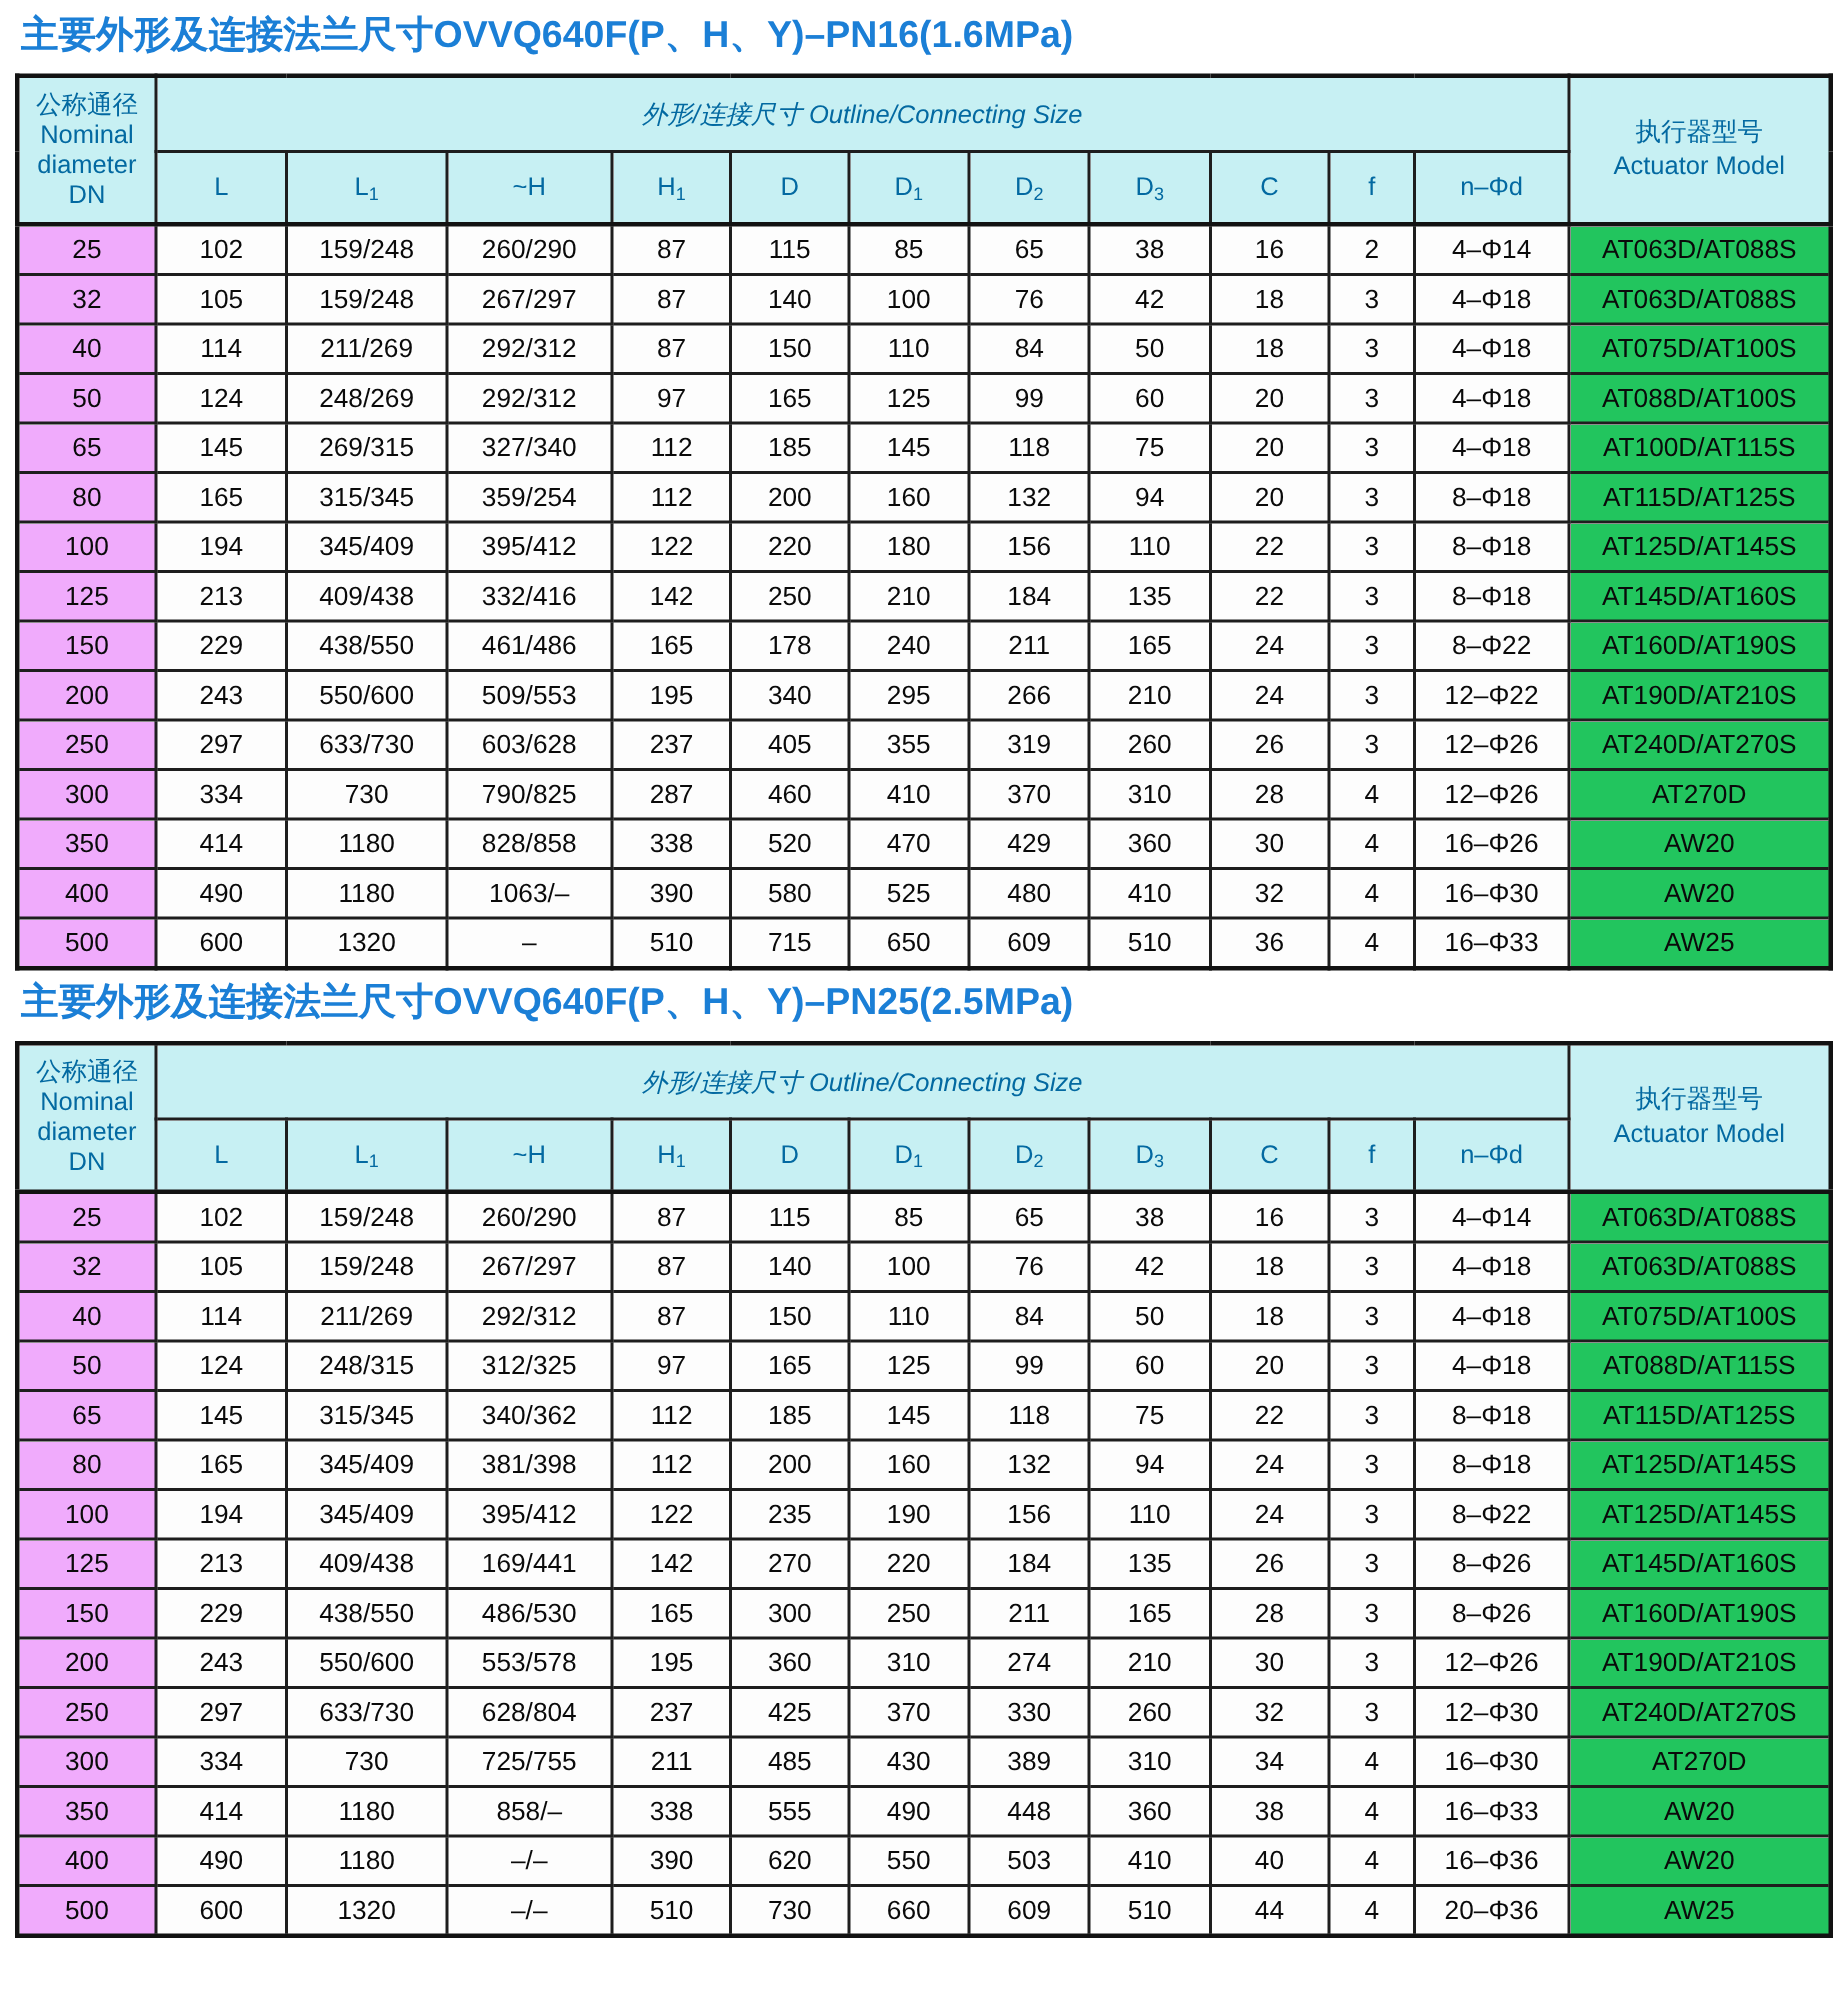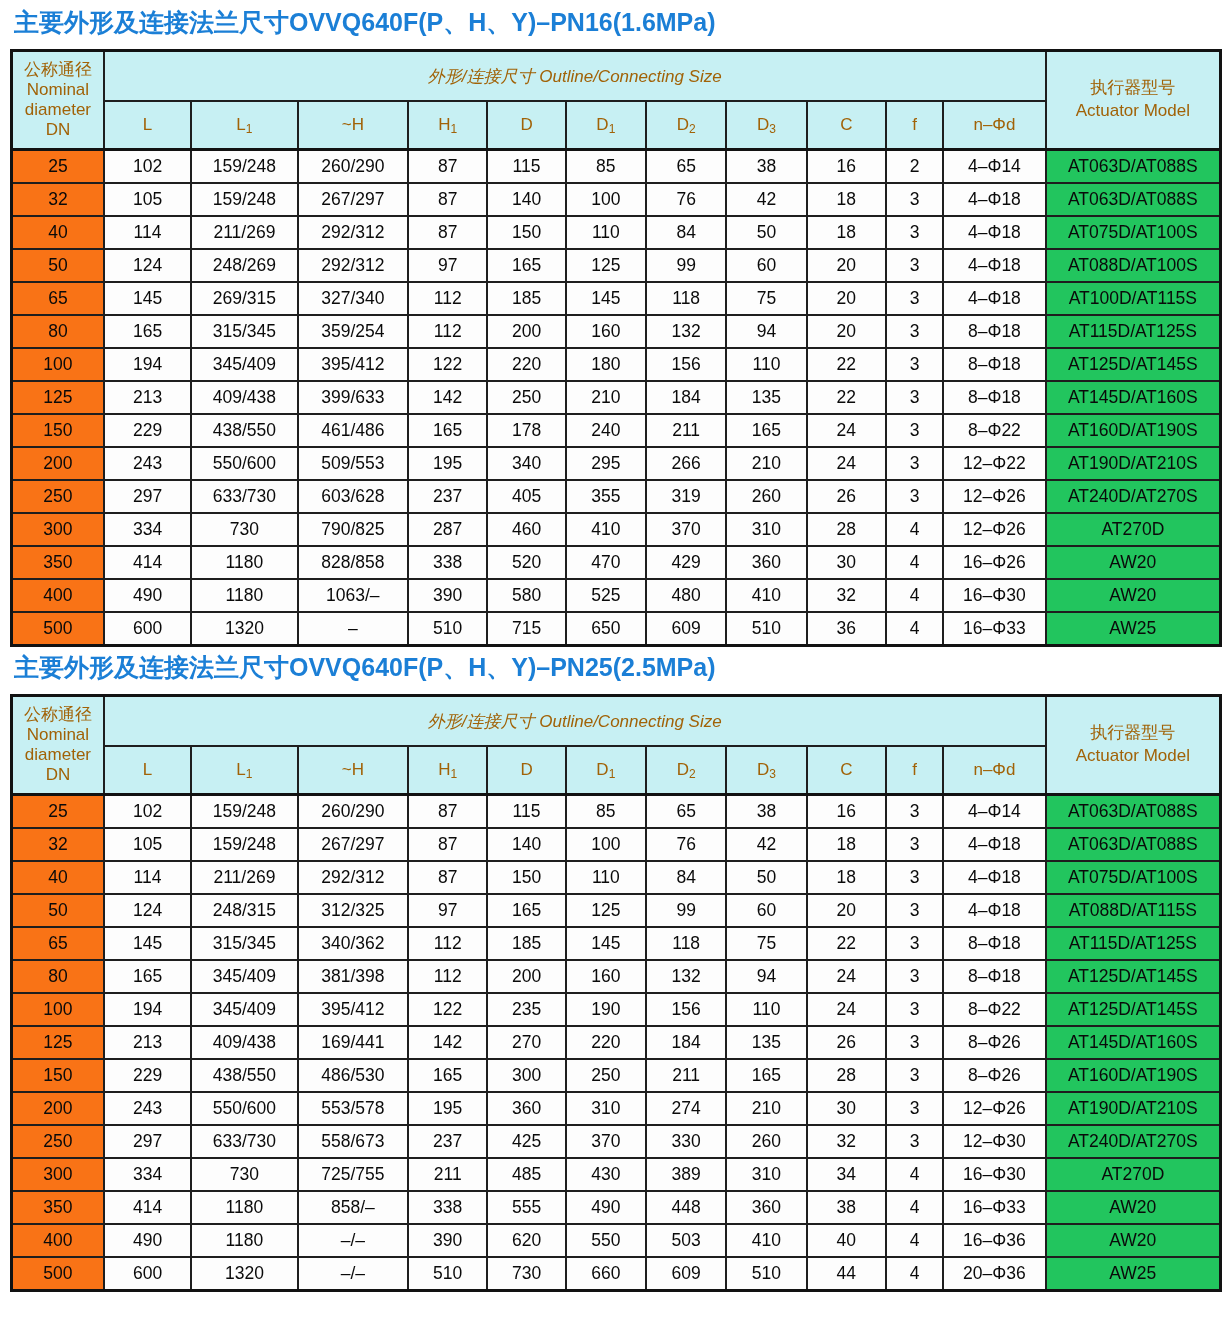--- a/index.html
+++ b/index.html
@@ -38,21 +38,21 @@
     padding: 0 2px;
     overflow: hidden;
   }
   table.dim-table thead {
     border-bottom: 3px solid #121212;
   }
   table.dim-table th {
     background: #c7f0f3;
     font-weight: normal;
     font-size: 17px;
-    color: #a16207;
+    color: #0369a1;
   }
   th.dn-head {
     border-right-width: 3px;
     font-size: 17px;
     line-height: 1.18;
   }
   th.group-head {
     height: 48px;
     font-size: 18px;
     font-style: italic;
@@ -60,21 +60,21 @@
   th.sub-head {
     height: 46px;
     font-size: 18px;
   }
   th.actuator-head {
     border-left-width: 3px;
     font-size: 17px;
     line-height: 1.35;
   }
   td.dn-cell {
-    background: #f97316;
+    background: #f0abfc;
     border-right-width: 3px;
   }
   td.data-cell {
     background: #fdfdfd;
   }
   td.actuator-cell {
     background: #22c55e;
     border-left-width: 3px;
   }
   table.dim-table tbody td {
@@ -234,21 +234,21 @@
           <td class="data-cell">110</td>
           <td class="data-cell">22</td>
           <td class="data-cell">3</td>
           <td class="data-cell">8–Φ18</td>
           <td class="actuator-cell">AT125D/AT145S</td>
         </tr>
         <tr>
           <td class="dn-cell">125</td>
           <td class="data-cell">213</td>
           <td class="data-cell">409/438</td>
-          <td class="data-cell">399/633</td>
+          <td class="data-cell">332/416</td>
           <td class="data-cell">142</td>
           <td class="data-cell">250</td>
           <td class="data-cell">210</td>
           <td class="data-cell">184</td>
           <td class="data-cell">135</td>
           <td class="data-cell">22</td>
           <td class="data-cell">3</td>
           <td class="data-cell">8–Φ18</td>
           <td class="actuator-cell">AT145D/AT160S</td>
         </tr>
@@ -546,21 +546,21 @@
           <td class="data-cell">210</td>
           <td class="data-cell">30</td>
           <td class="data-cell">3</td>
           <td class="data-cell">12–Φ26</td>
           <td class="actuator-cell">AT190D/AT210S</td>
         </tr>
         <tr>
           <td class="dn-cell">250</td>
           <td class="data-cell">297</td>
           <td class="data-cell">633/730</td>
-          <td class="data-cell">558/673</td>
+          <td class="data-cell">628/804</td>
           <td class="data-cell">237</td>
           <td class="data-cell">425</td>
           <td class="data-cell">370</td>
           <td class="data-cell">330</td>
           <td class="data-cell">260</td>
           <td class="data-cell">32</td>
           <td class="data-cell">3</td>
           <td class="data-cell">12–Φ30</td>
           <td class="actuator-cell">AT240D/AT270S</td>
         </tr>

